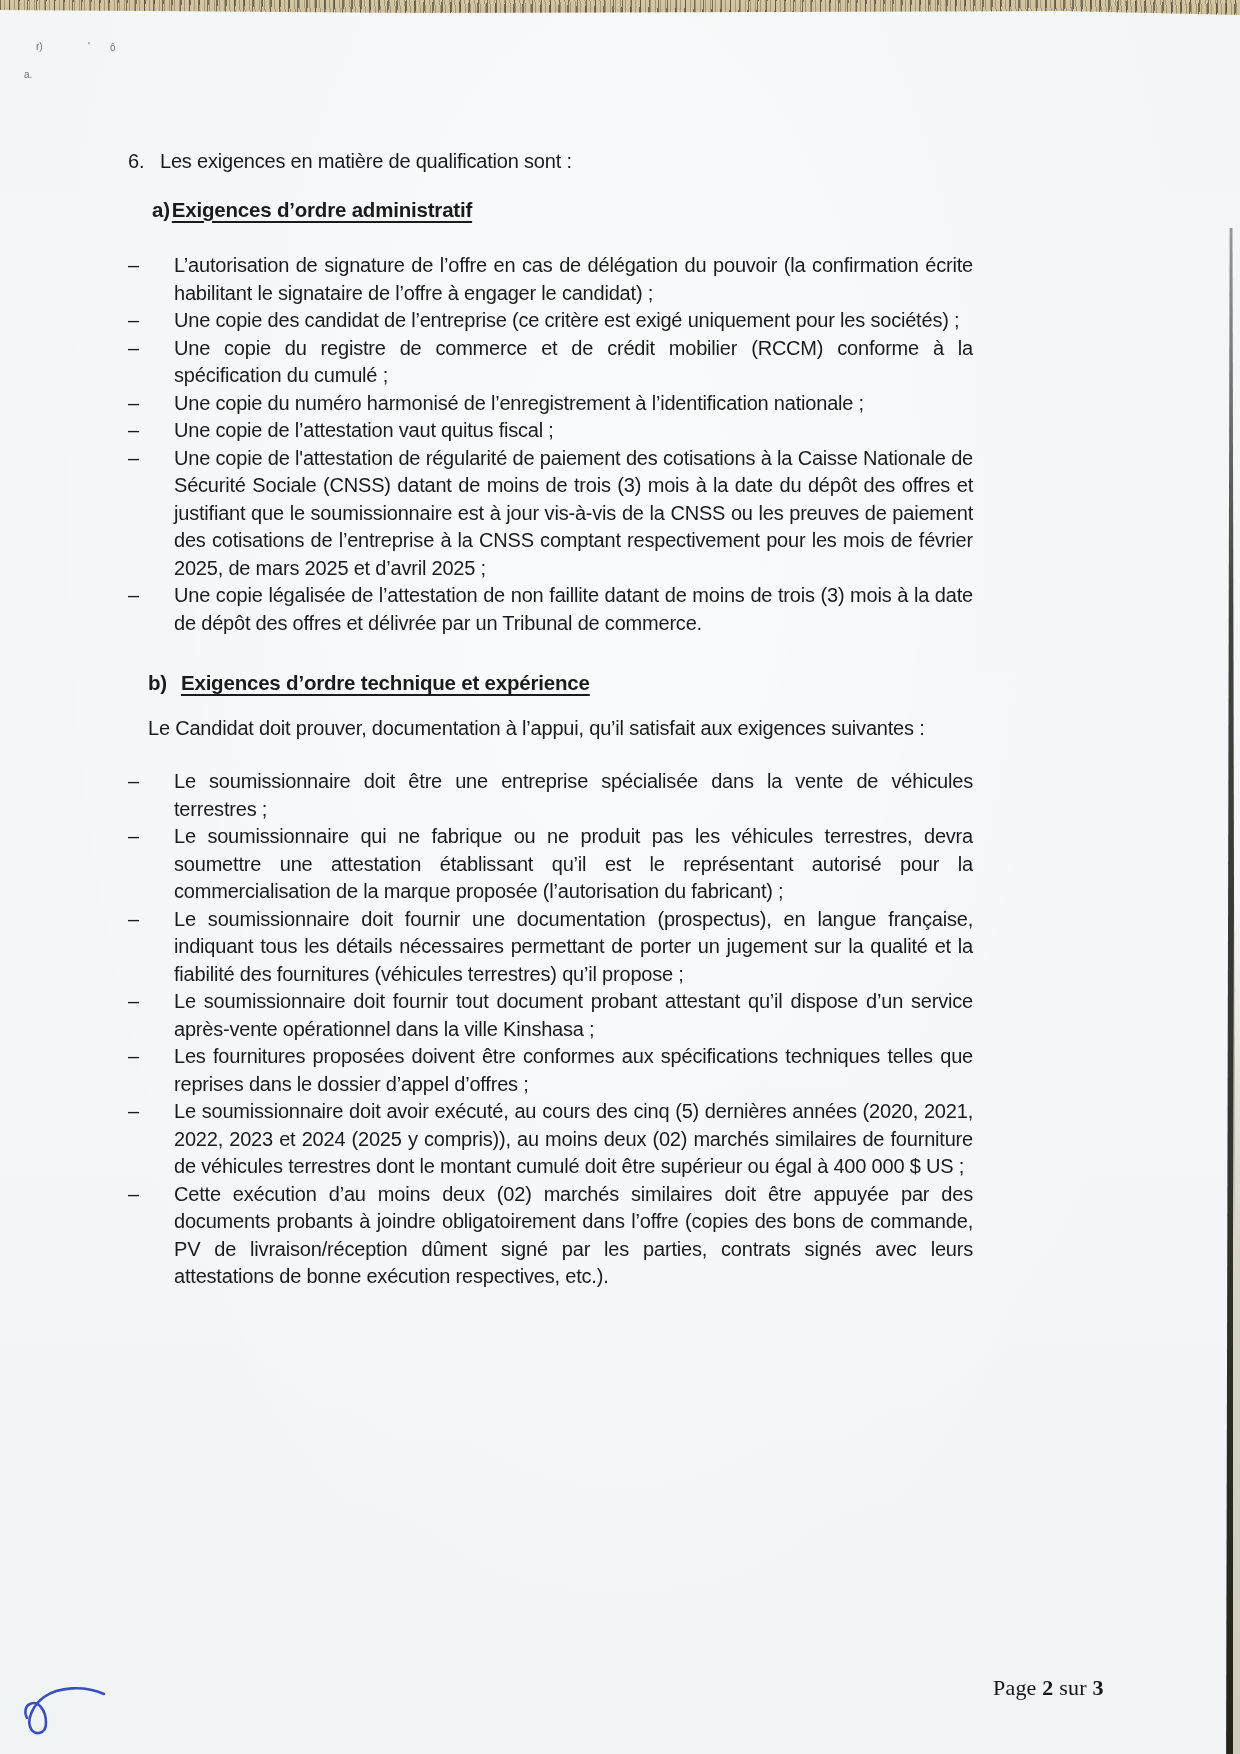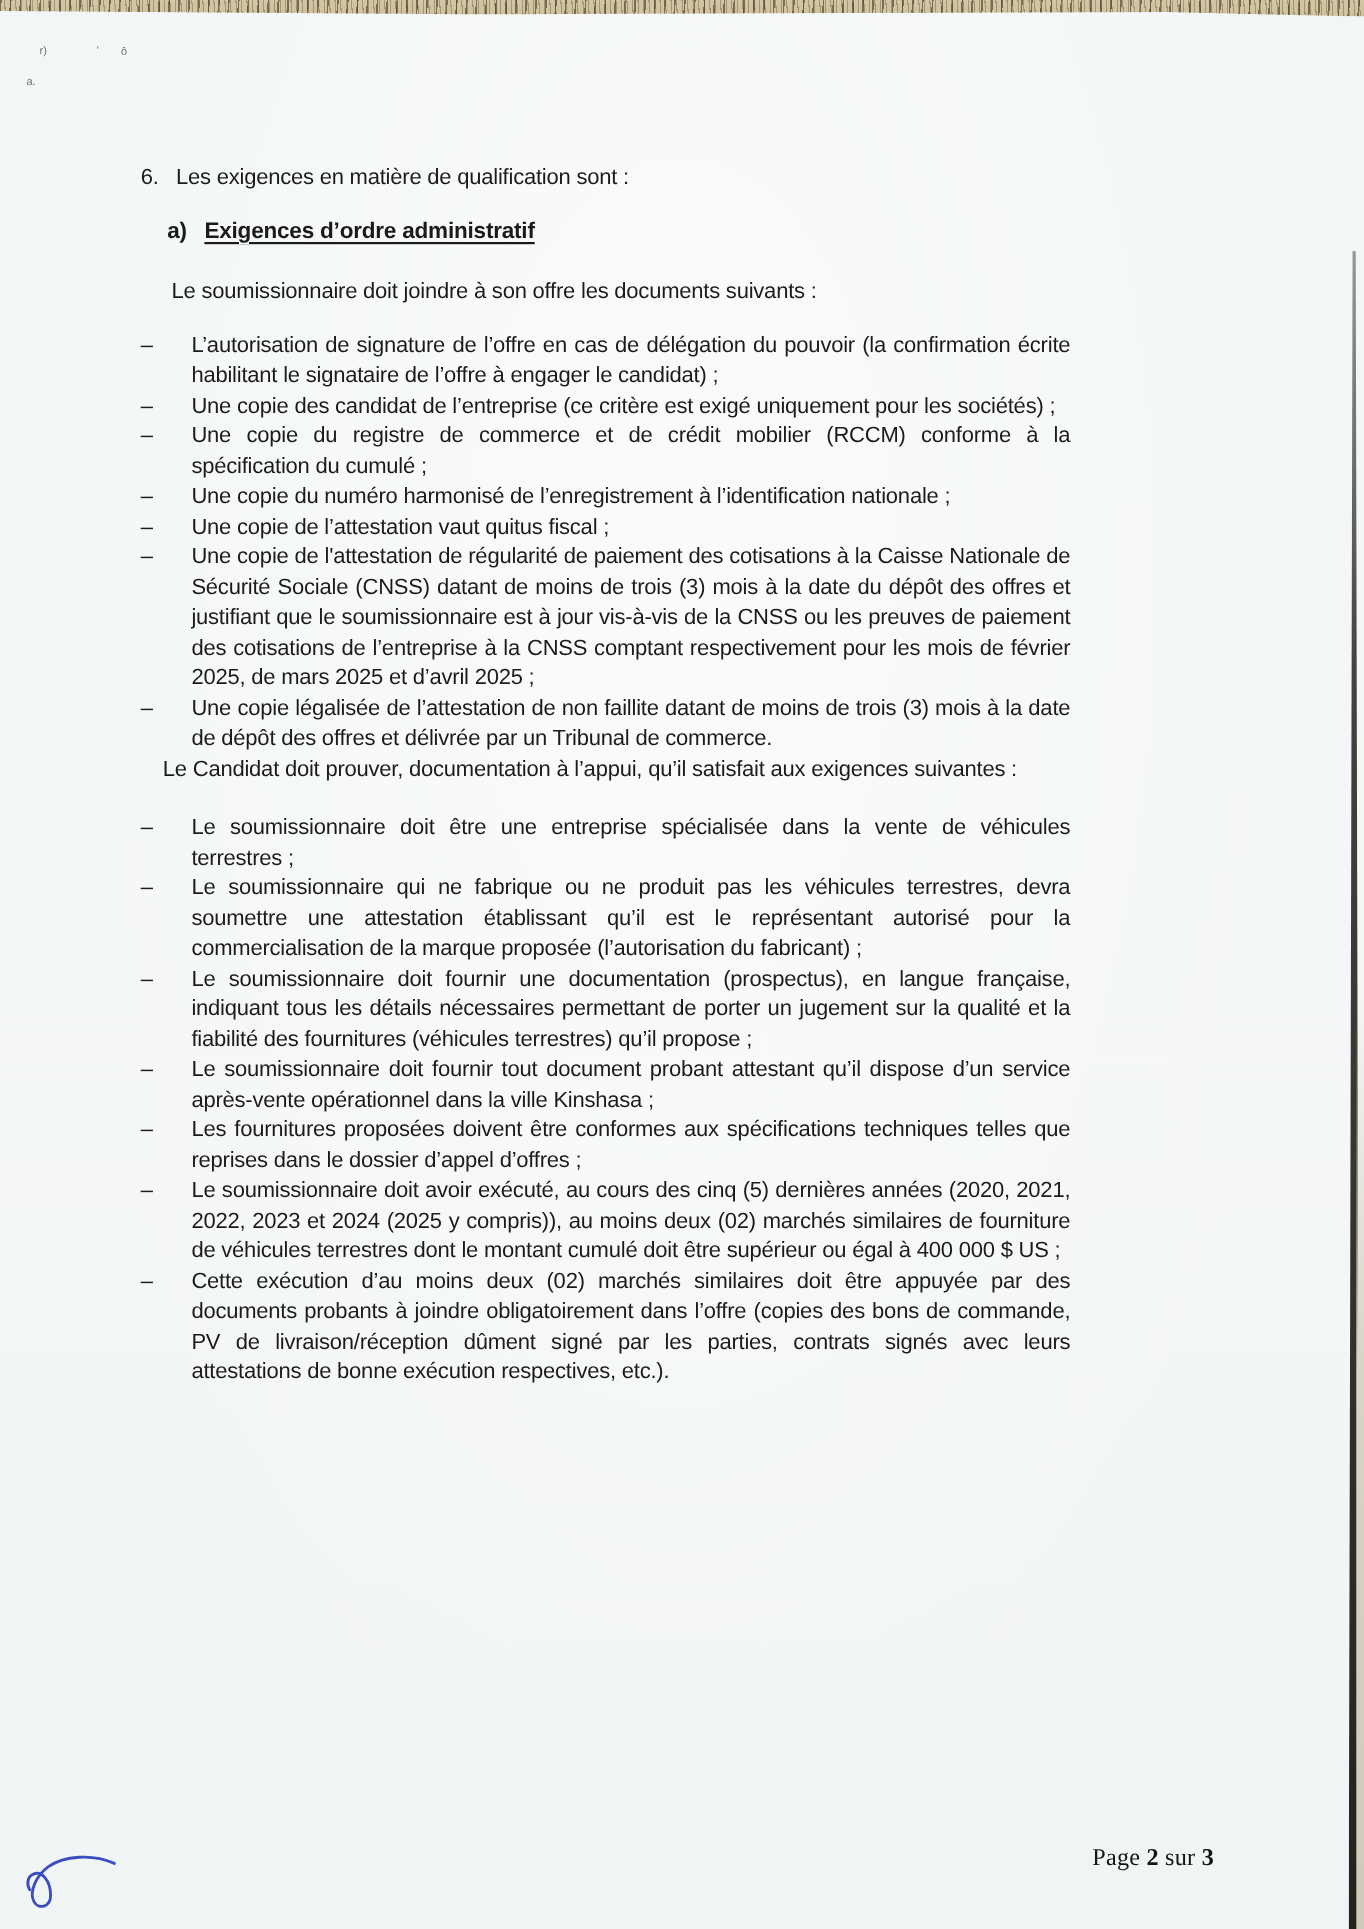--- a/index.html
+++ b/index.html
@@ -44,21 +44,21 @@
   .intro{margin-bottom:20px;}
   .sec-head{font-weight:bold;font-size:20.5px;}
   .sec-head .h-title{
     text-decoration:underline;
     text-decoration-thickness:1.8px;
     text-underline-offset:4px;
   }
   .head-a{padding-left:24px;margin-bottom:29px;}
   .head-b{padding-left:20px;margin:32px 0 18px 0;}
   .head-b .h-title{margin-left:14px;}
-  .head-a .h-title{margin-left:16px;}
+  .head-a .h-title{margin-left:2px;}
   .lead-a{padding-left:28px;margin-bottom:21px;text-align:justify;}
   .lead-b{padding-left:20px;margin-bottom:26px;text-align:justify;width:810px;box-sizing:border-box;}
   ul.blist{list-style:none;margin:0;padding:0;}
   .list-a{padding-left:27px;}
   .list-b{padding-left:20px;}
   .blist li{display:flex;}
   .blist .dash{flex:0 0 26px;}
   .blist .btxt{flex:1;text-align:justify;hyphens:none;margin-left:20px;}
   .footer{
     position:absolute;left:953px;top:1675px;
@@ -86,21 +86,20 @@
 
     <div class="row intro">
       <span class="num">6.</span>
       <span>Les exigences en matière de qualification sont :</span>
     </div>
 
     <div class="sec-head head-a">
       <span>a)</span><span class="h-title">Exigences d’ordre administratif</span>
     </div>
 
-    <p class="lead-a" style="margin:0 0 21px 0;">Le soumissionnaire doit joindre à son offre les documents suivants :</p>
 
     <ul class="blist list-a">
       <li>
           <span class="dash">–</span>
           <span class="btxt">L’autorisation de signature de l’offre en cas de délégation du pouvoir (la confirmation écrite habilitant le signataire de l’offre à engager le candidat) ;</span>
         </li>
       <li>
           <span class="dash">–</span>
           <span class="btxt">Une copie des candidat de l’entreprise (ce critère est exigé uniquement pour les sociétés) ;</span>
         </li>
@@ -119,20 +118,23 @@
       <li>
           <span class="dash">–</span>
           <span class="btxt">Une copie de l'attestation de régularité de paiement des cotisations à la Caisse Nationale de Sécurité Sociale (CNSS) datant de moins de trois (3) mois à la date du dépôt des offres et justifiant que le soumissionnaire est à jour vis-à-vis de la CNSS ou les preuves de paiement des cotisations de l’entreprise à la CNSS comptant respectivement pour les mois de février 2025, de mars 2025 et d’avril 2025 ;</span>
         </li>
       <li>
           <span class="dash">–</span>
           <span class="btxt">Une copie légalisée de l’attestation de non faillite datant de moins de trois (3) mois à la date de dépôt des offres et délivrée par un Tribunal de commerce.</span>
         </li>
     </ul>
 
+    <div class="sec-head head-b">
+      <span>b)</span><span class="h-title">Exigences d’ordre technique et expérience</span>
+    </div>
 
     <p class="lead-b" style="margin:0 0 26px 0;">Le Candidat doit prouver, documentation à l’appui, qu’il satisfait aux exigences suivantes :</p>
 
     <ul class="blist list-b">
       <li>
           <span class="dash">–</span>
           <span class="btxt">Le soumissionnaire doit être une entreprise spécialisée dans la vente de véhicules terrestres ;</span>
         </li>
       <li>
           <span class="dash">–</span>

